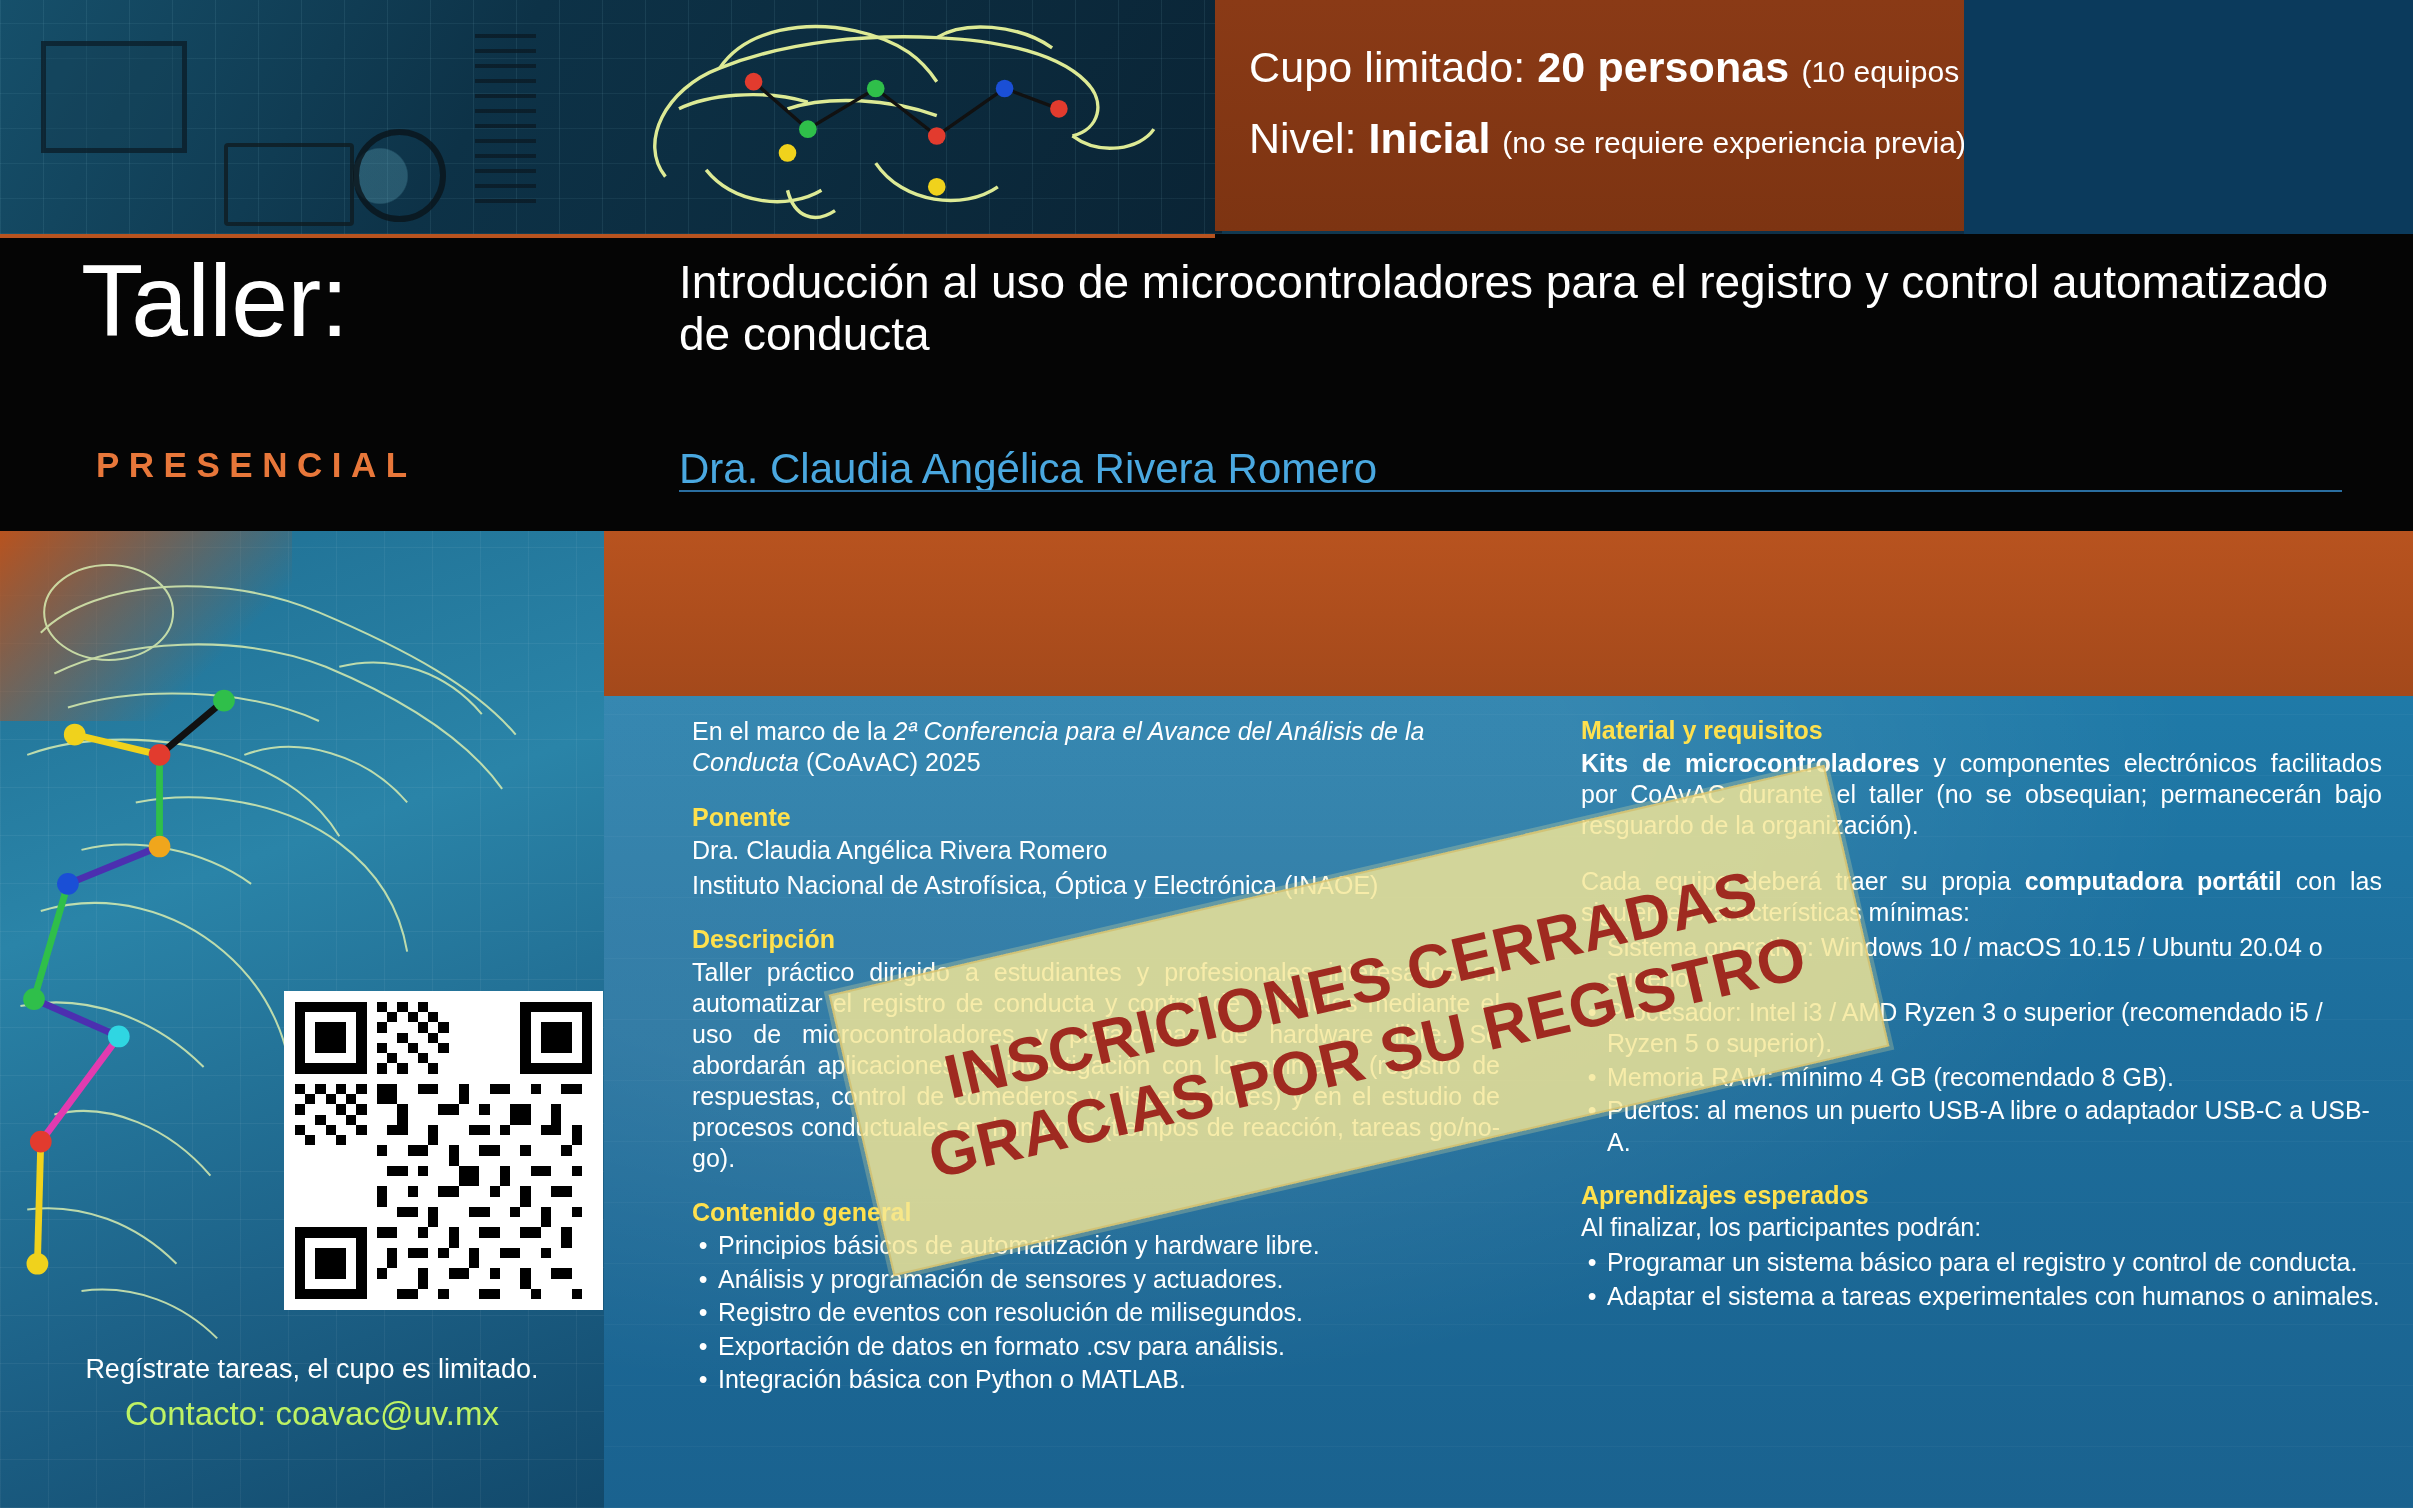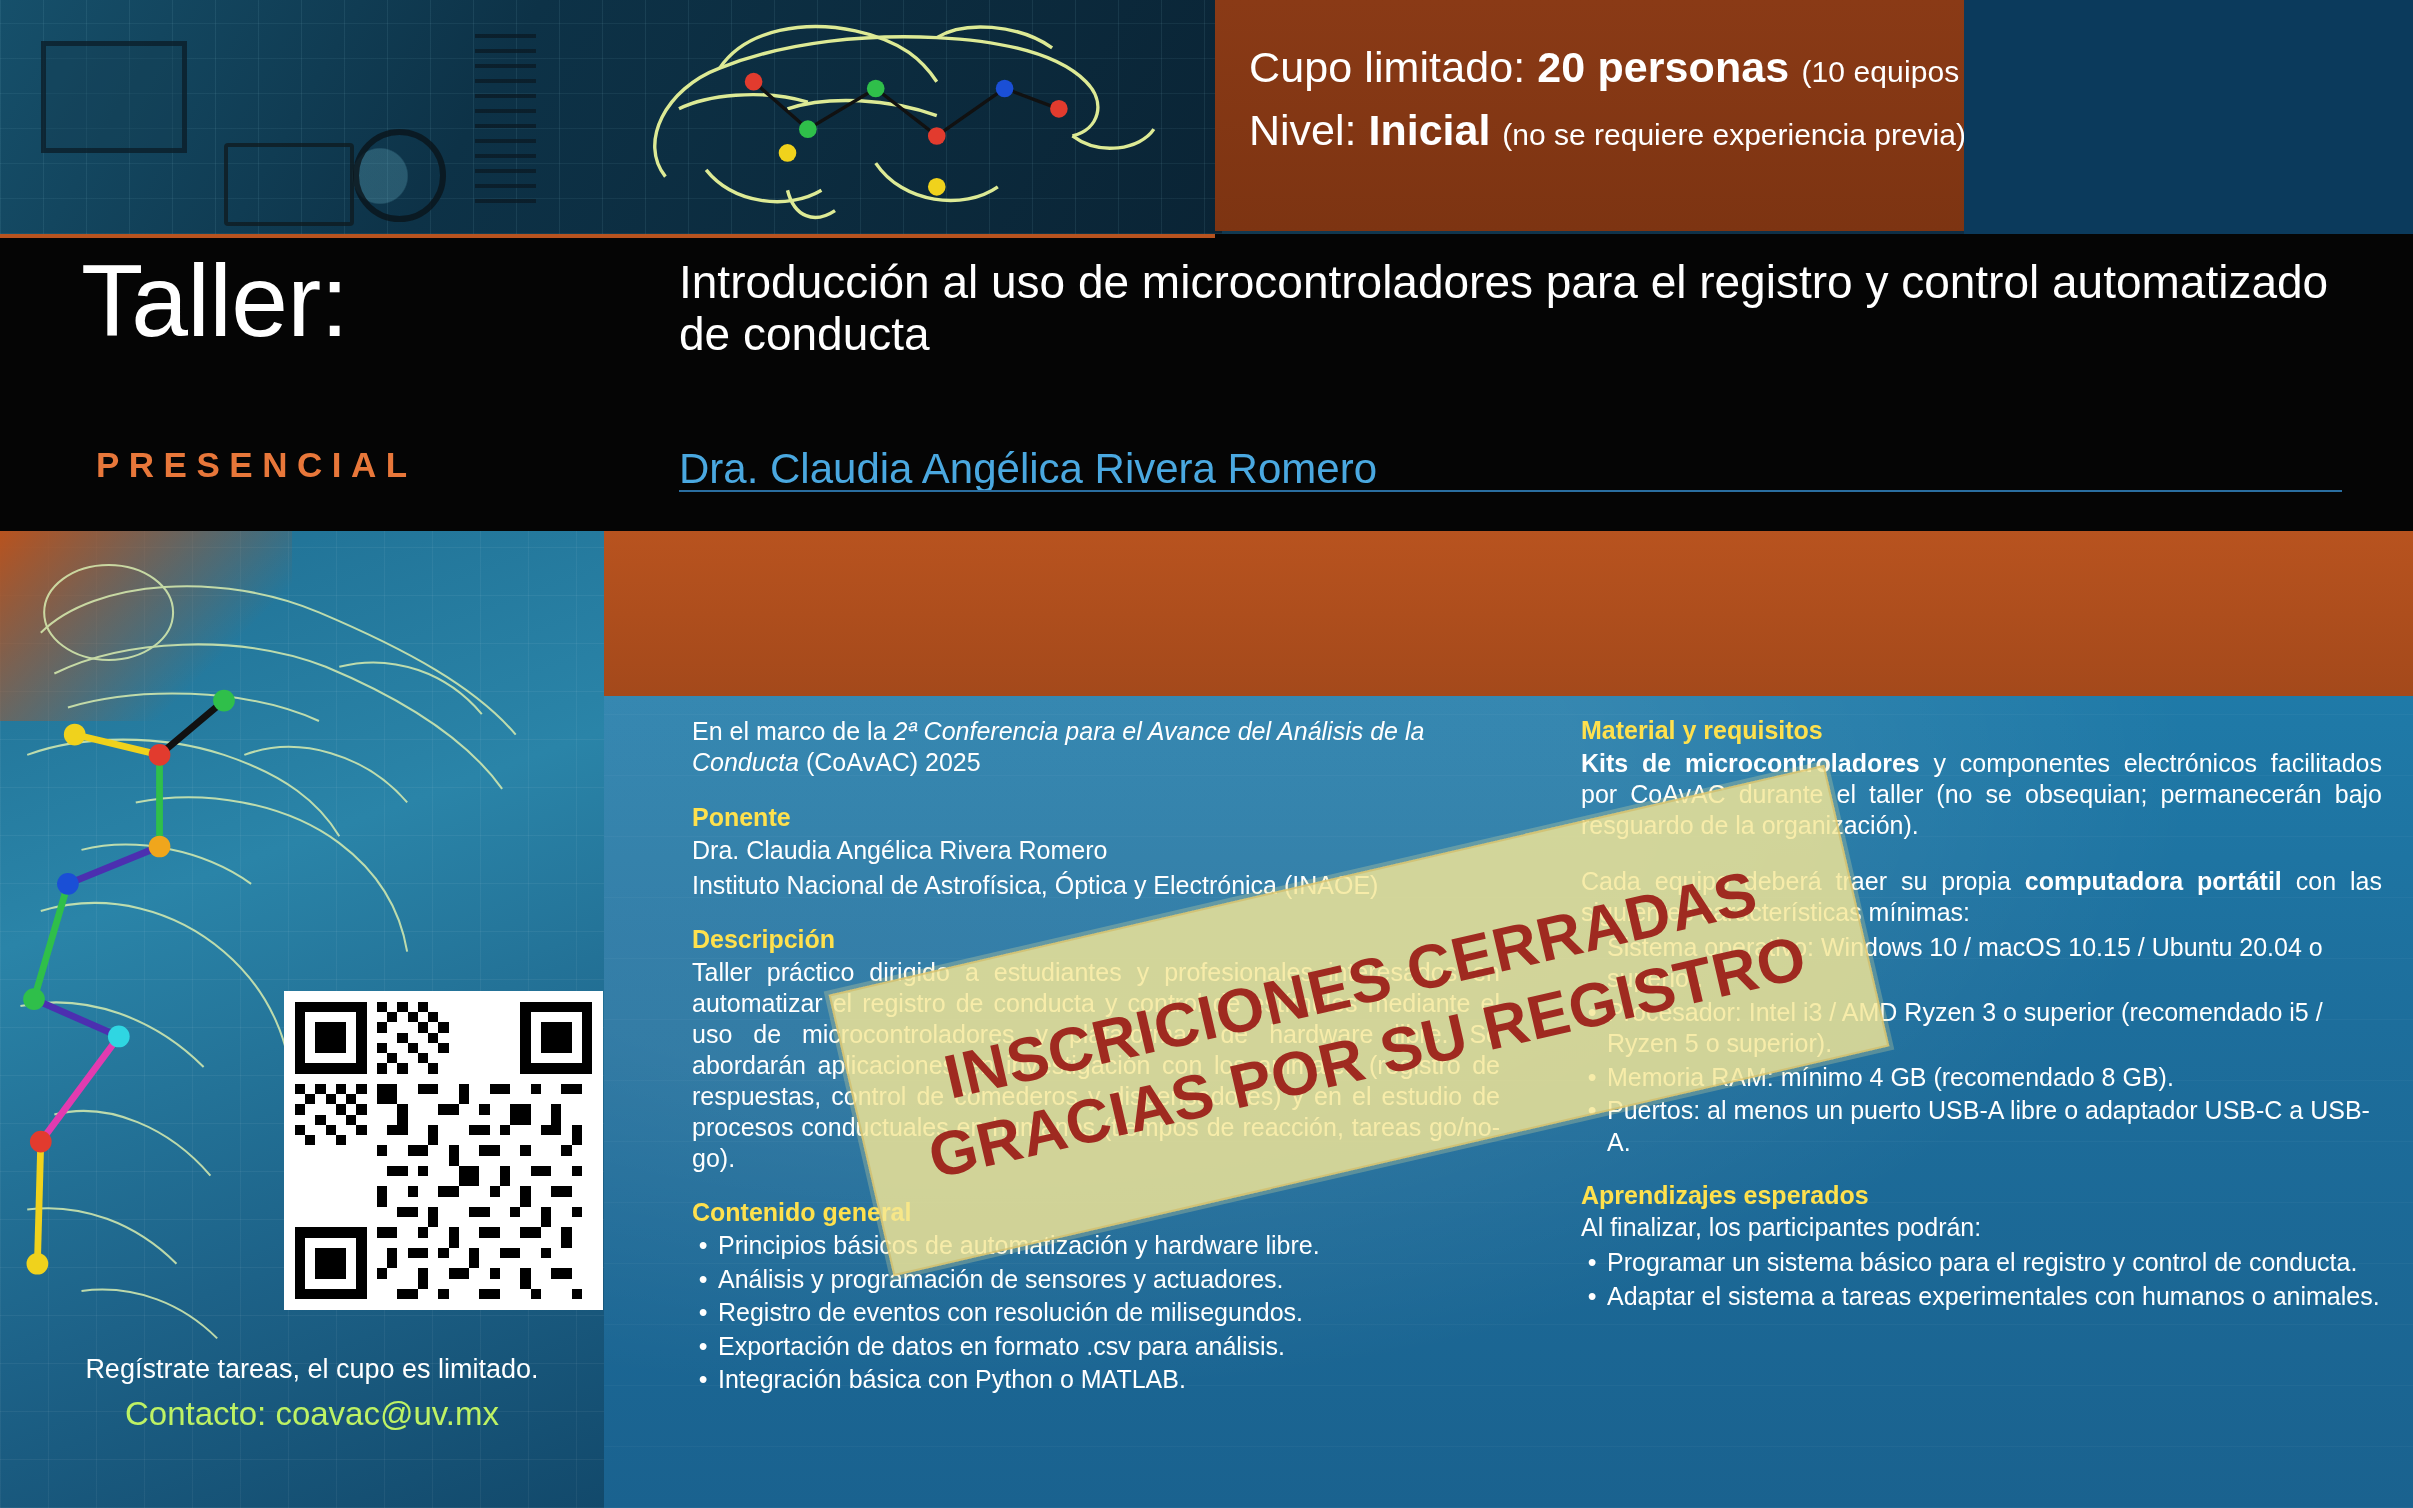--- a/index.html
+++ b/index.html
@@ -27,21 +27,21 @@
   .circuit:after{content:"";position:absolute;left:353px;top:129px;width:81px;height:81px;border:6.8px solid rgba(10,20,26,.8);border-radius:50%;}
   .chipA{position:absolute;left:41px;top:41px;width:136px;height:102px;border:5.4px solid rgba(10,25,35,.7);background:rgba(20,60,80,.35);}
   .chipB{position:absolute;left:475px;top:27px;width:61px;height:176px;background:
       repeating-linear-gradient(0deg, rgba(10,25,35,.75) 0 4.1px, rgba(0,0,0,0) 4.1px 15px);}
 
   .mouse-wrap{position:absolute;left:584px;top:6.8px;width:597px;height:224px;}
   .darkorange{position:absolute;left:1215px;top:0;width:1199px;height:231px;
     background:linear-gradient(180deg,#8a3a16 0%,#7d3412 100%);}
   .topinfo{position:absolute;left:1249px;top:41px;width:1140px;color:#fff;}
   .topinfo .l1{font-size:43px;line-height:1.25;letter-spacing:0.1px;}
-  .topinfo .l2{font-size:43px;line-height:1.25;margin-top:9px;}
+  .topinfo .l2{font-size:43px;line-height:1.25;margin-top:17px;}
   .topinfo b{font-weight:bold;}
   .topinfo .small{font-size:30px;}
 
   
   .blackband{position:absolute;left:0;top:234px;width:2413px;height:297px;background:#050505;}
   .orangeline{position:absolute;left:0;top:234px;width:1215px;height:4.1px;background:#b8531f;}
   .taller{position:absolute;left:81px;top:250px;color:#fff;font-size:102px;line-height:1;letter-spacing:-0.7px;font-weight:400;}
   .presencial{position:absolute;left:96px;top:445px;color:#e8773a;font-size:35px;letter-spacing:9.5px;font-weight:bold;}
   .ttl{position:absolute;left:679px;top:257px;width:1676px;color:#fff;font-size:46px;line-height:1.12;font-weight:normal;}
   .speaker-top{position:absolute;left:679px;top:445px;color:#4aa8e0;font-size:42px;}

